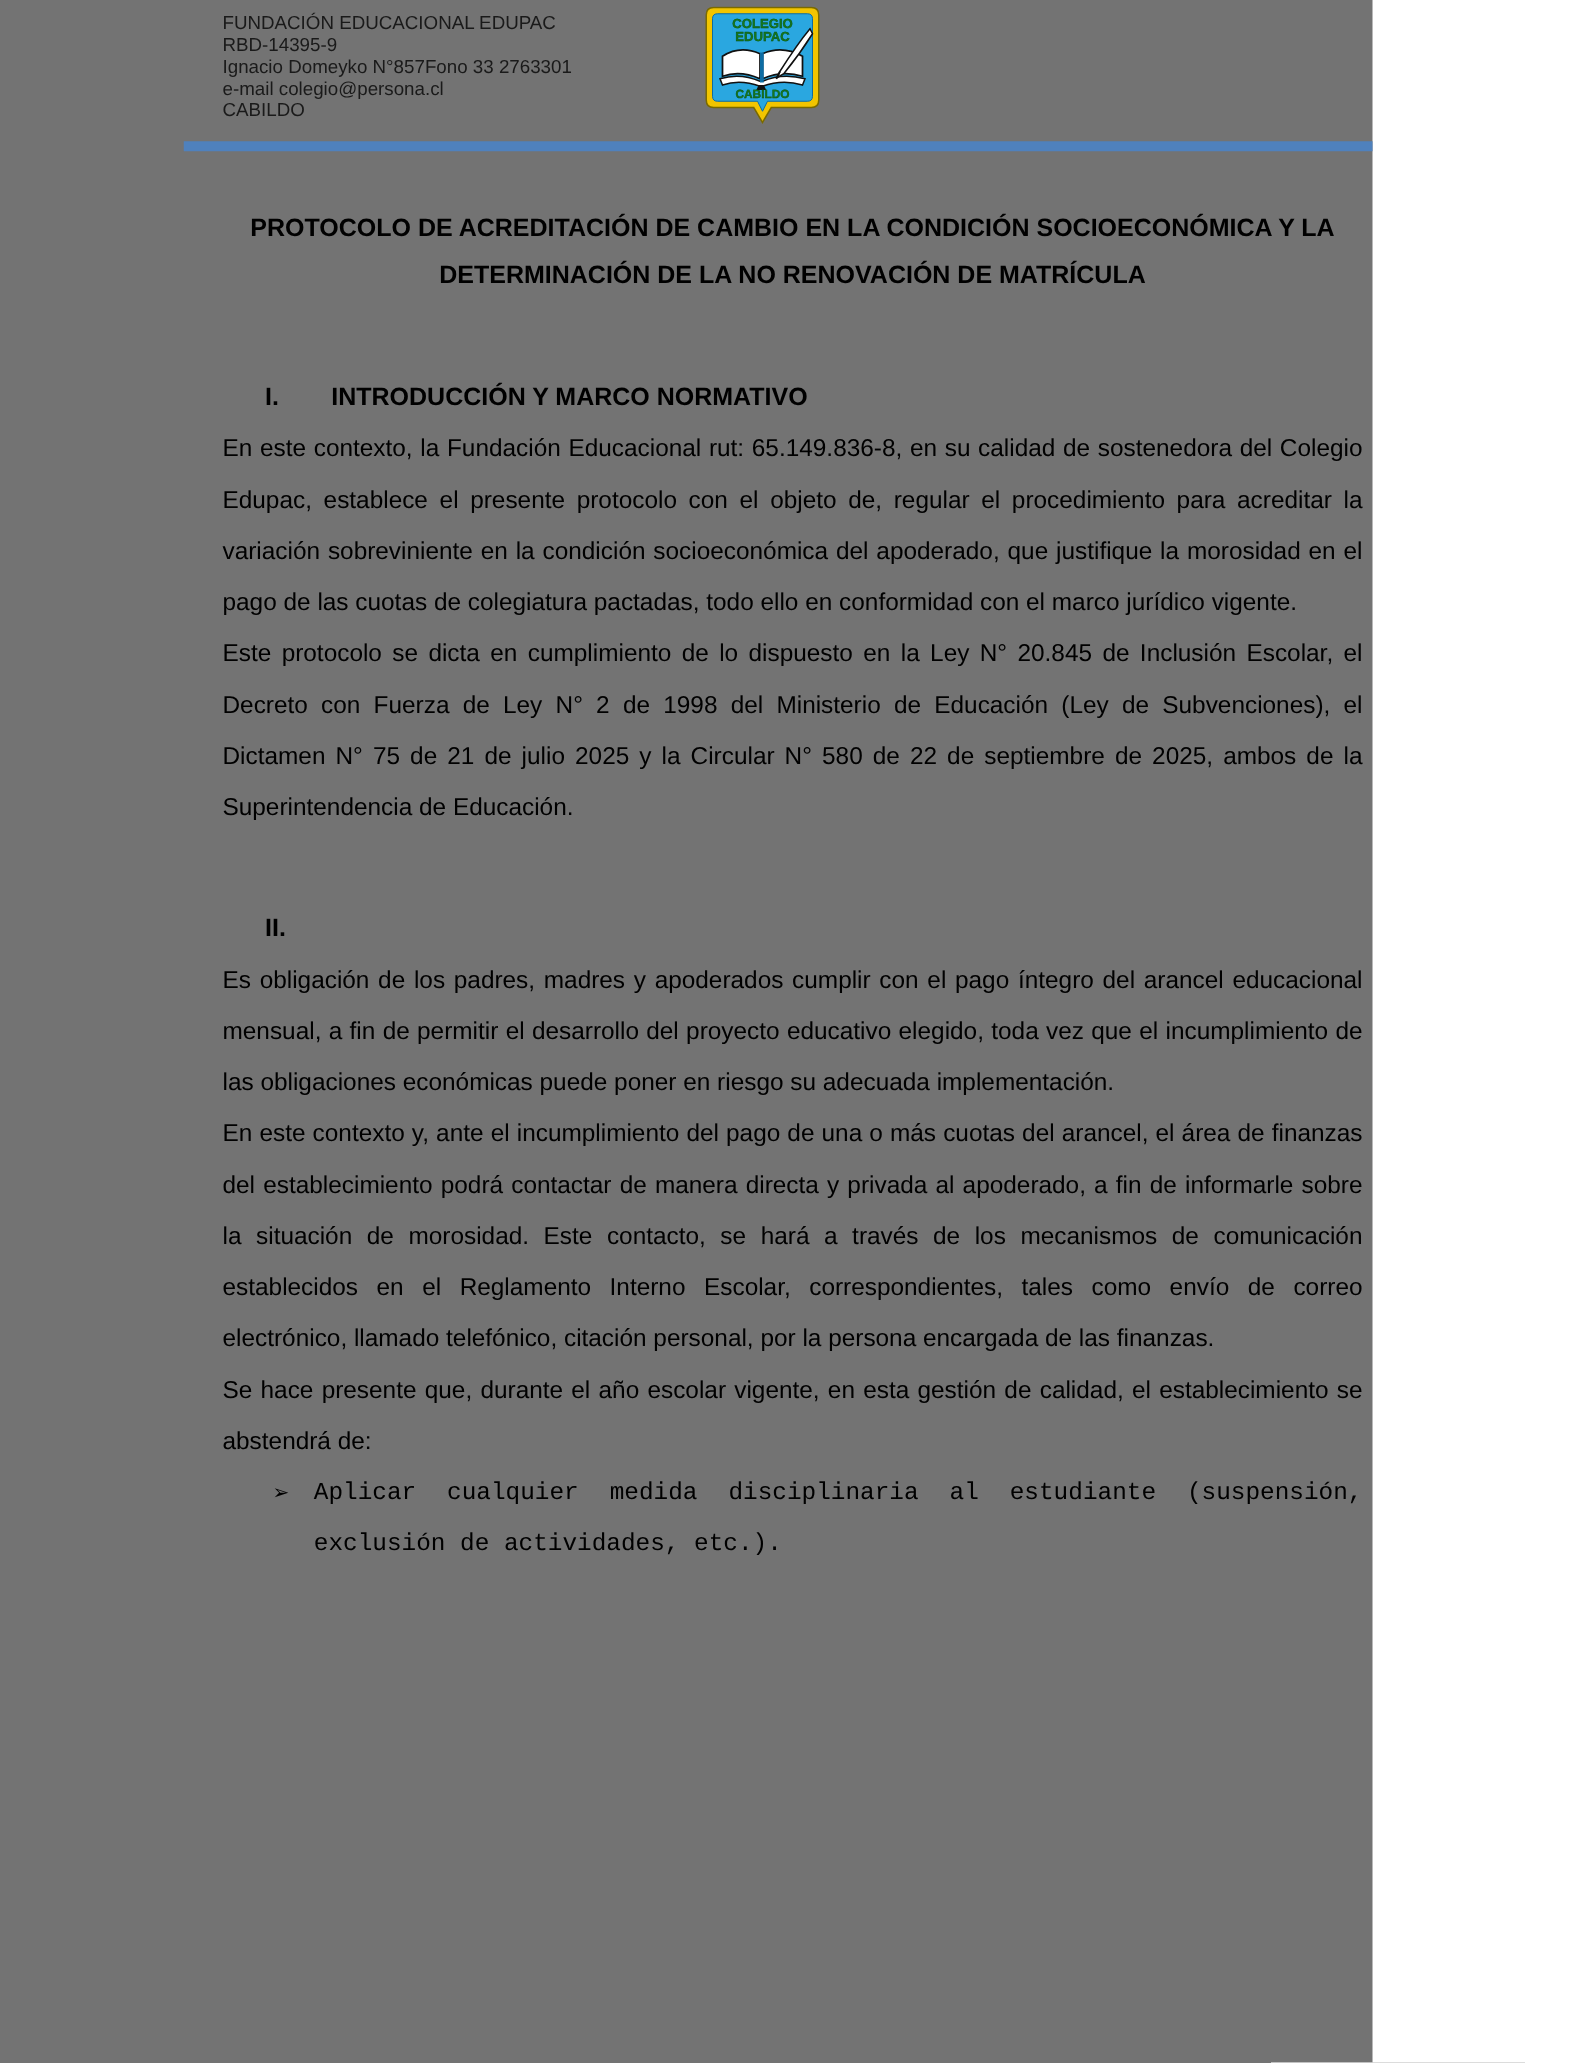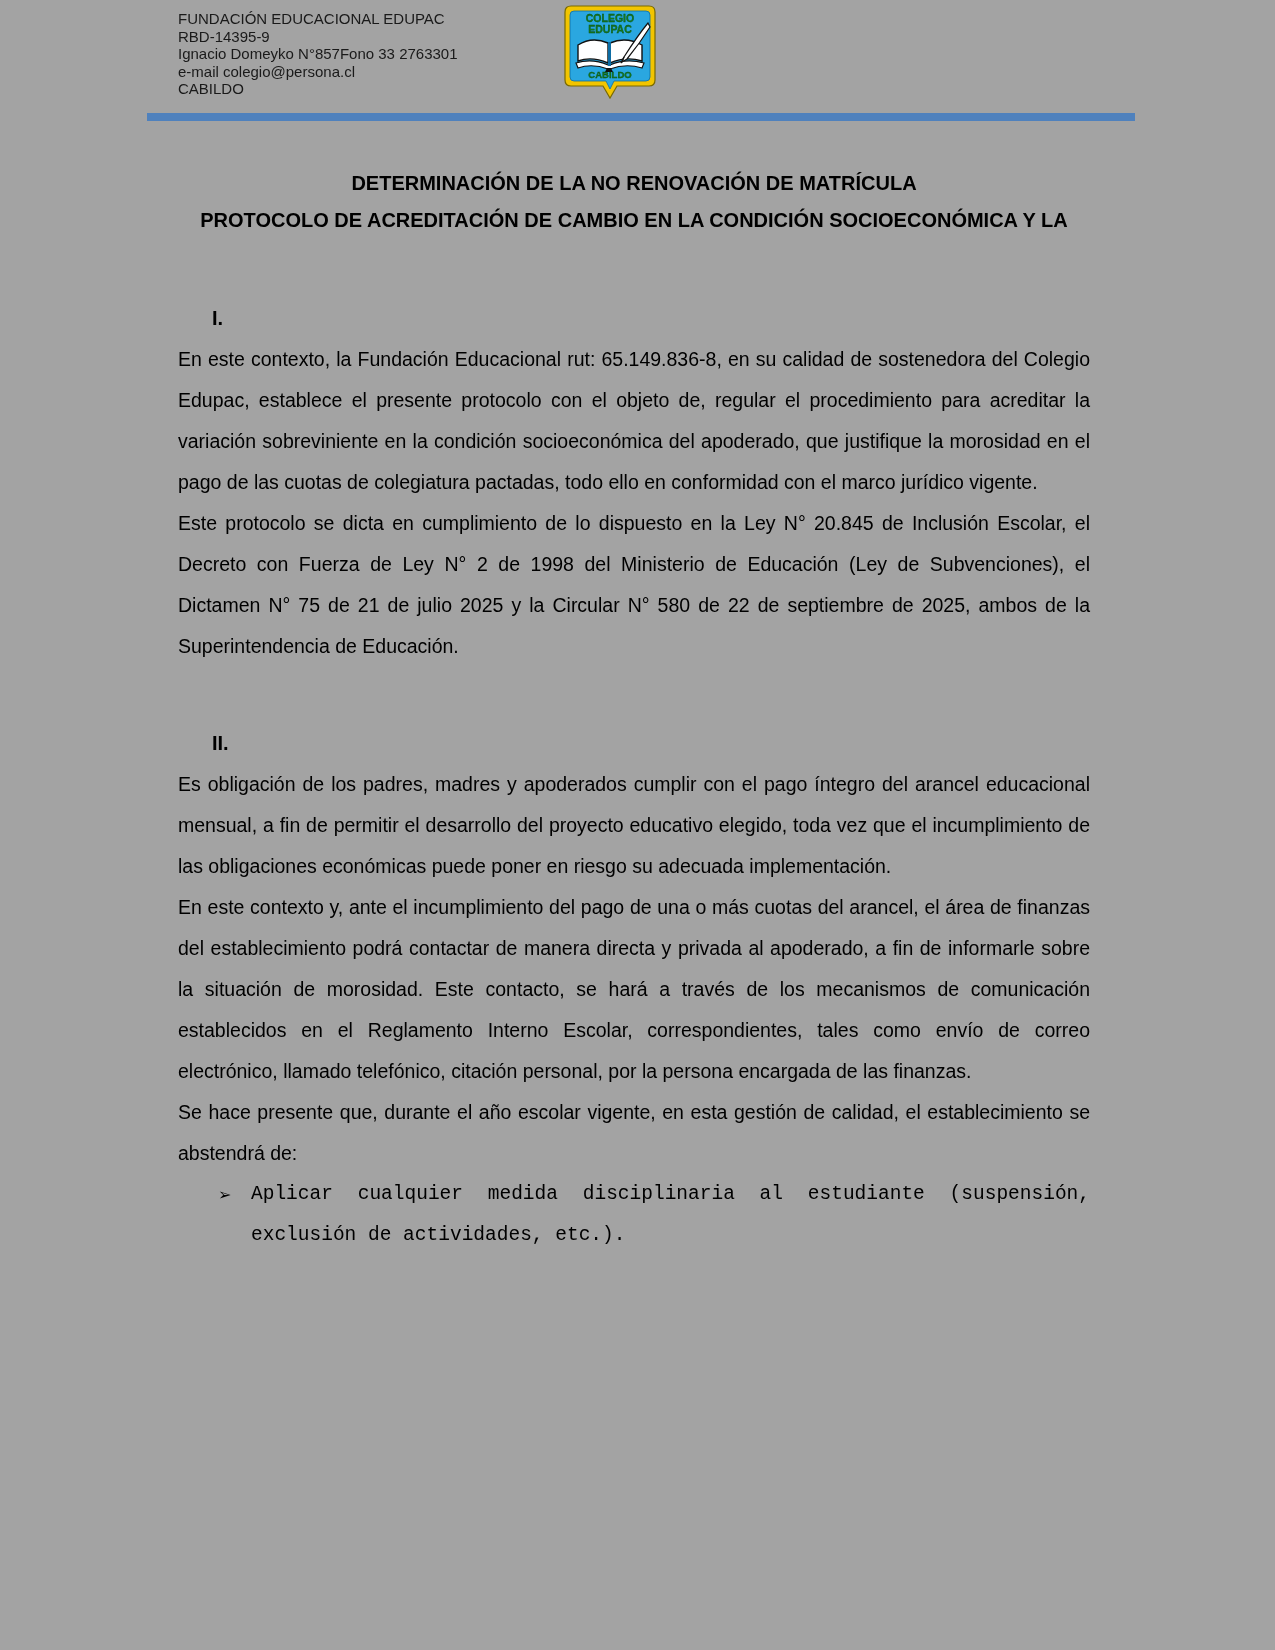--- a/index.html
+++ b/index.html
@@ -1,20 +1,20 @@
 <!DOCTYPE html>
 <html lang="es"><head>
 <meta charset="utf-8">
 <style>
   html, body { margin: 0; padding: 0; background: #ffffff; }
   .page {
     position: relative;
-    width: 1275px;
+    width: 1098px;
     height: 1650px;
-    background: #a3a3a3;
+    background: #737373;
     color: #000000;
     font-family: "Liberation Sans", sans-serif;
     overflow: hidden;
   }
   
   .letterhead-text {
     position: absolute;
     left: 178px;
     top: 10px;
     font-size: 15px;
@@ -116,26 +116,27 @@
     </g>
 
     <text x="46" y="73" text-anchor="middle" font-family="Liberation Sans, sans-serif" font-size="9.5" font-weight="bold" fill="#157a1e" stroke="#0a4a10" stroke-width="0.3">CABILDO</text>
   </svg>
 
   <div class="header-rule"></div>
 
   <main class="content">
 
     <h1 class="doc-title">
+      <span>PROTOCOLO DE ACREDITACIÓN DE CAMBIO EN LA CONDICIÓN SOCIOECONÓMICA Y LA</span>
       <span>DETERMINACIÓN DE LA NO RENOVACIÓN DE MATRÍCULA</span>
-      <span>PROTOCOLO DE ACREDITACIÓN DE CAMBIO EN LA CONDICIÓN SOCIOECONÓMICA Y LA</span>
     </h1>
 
     <div class="sec-heading">
       <span class="sec-num">I.</span>
+      <span>INTRODUCCIÓN Y MARCO NORMATIVO</span>
     </div>
 
     <p class="para">En este contexto, la Fundación Educacional rut: 65.149.836-8, en su calidad de sostenedora del Colegio Edupac, establece el presente protocolo con el objeto de, regular el procedimiento para acreditar la variación sobreviniente en la condición socioeconómica del apoderado, que justifique la morosidad en el pago de las cuotas de colegiatura pactadas, todo ello en conformidad con el marco jurídico vigente.</p>
     <p class="para">Este protocolo se dicta en cumplimiento de lo dispuesto en la Ley N° 20.845 de Inclusión Escolar, el Decreto con Fuerza de Ley N° 2 de 1998 del Ministerio de Educación (Ley de Subvenciones), el Dictamen N° 75 de 21 de julio 2025 y la Circular N° 580 de 22 de septiembre de 2025, ambos de la Superintendencia de Educación.</p>
 
     <div class="sec-heading gap-before">
       <span class="sec-num">II.</span>
     </div>
 
     <p class="para">Es obligación de los padres, madres y apoderados cumplir con el pago íntegro del arancel educacional mensual, a fin de permitir el desarrollo del proyecto educativo elegido, toda vez que el incumplimiento de las obligaciones económicas puede poner en riesgo su adecuada implementación.</p>

